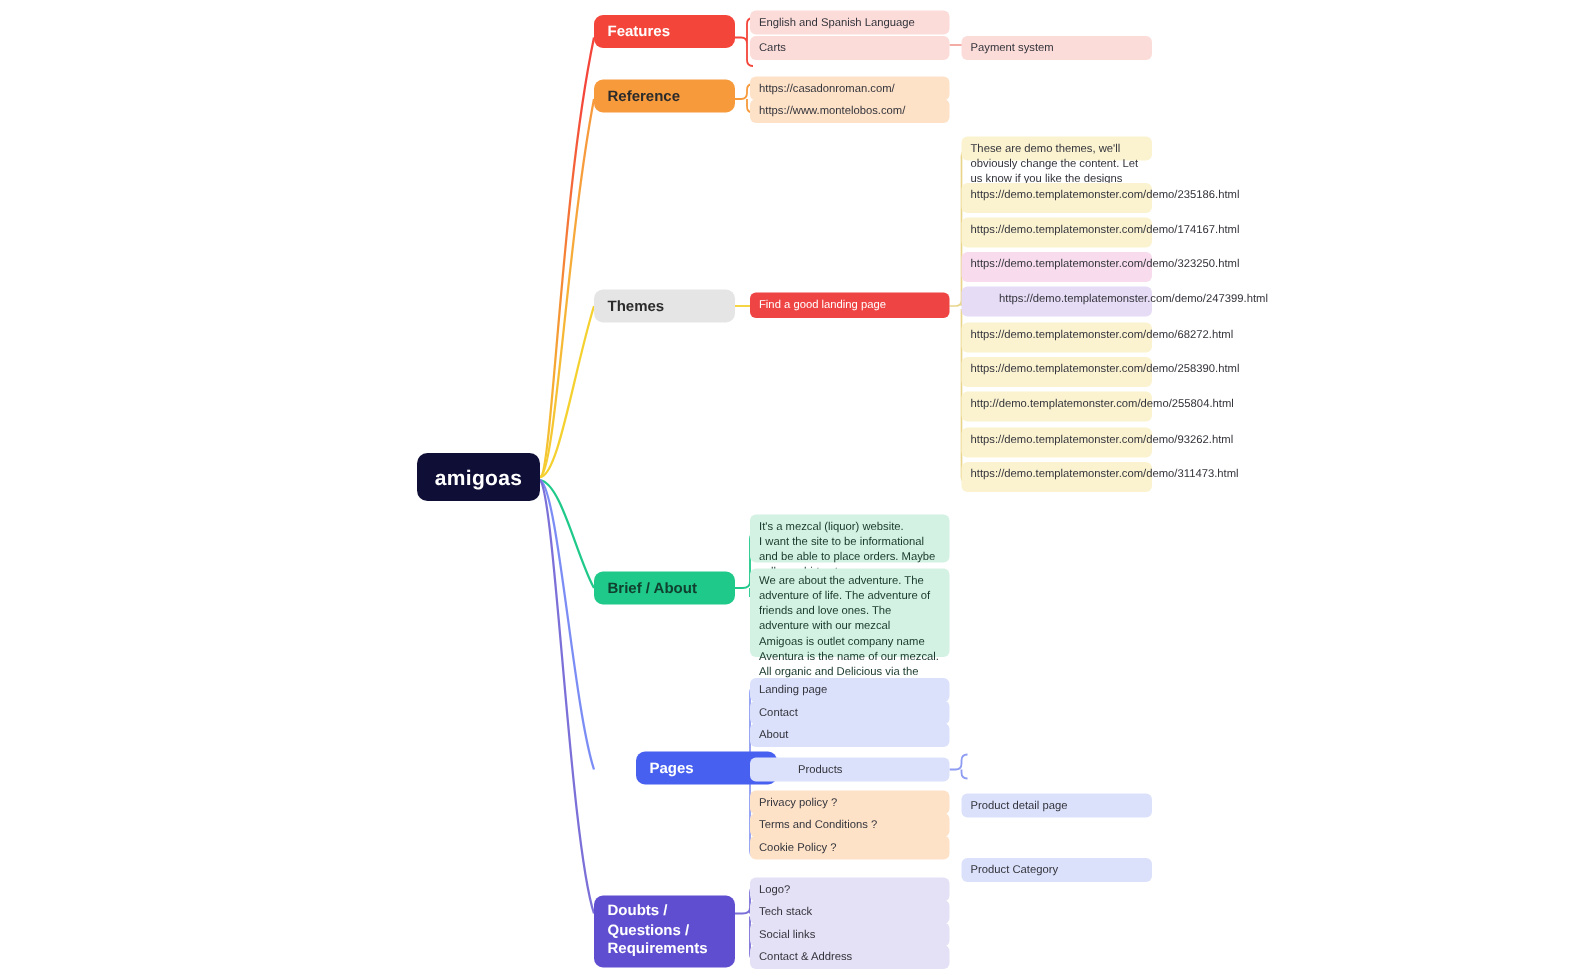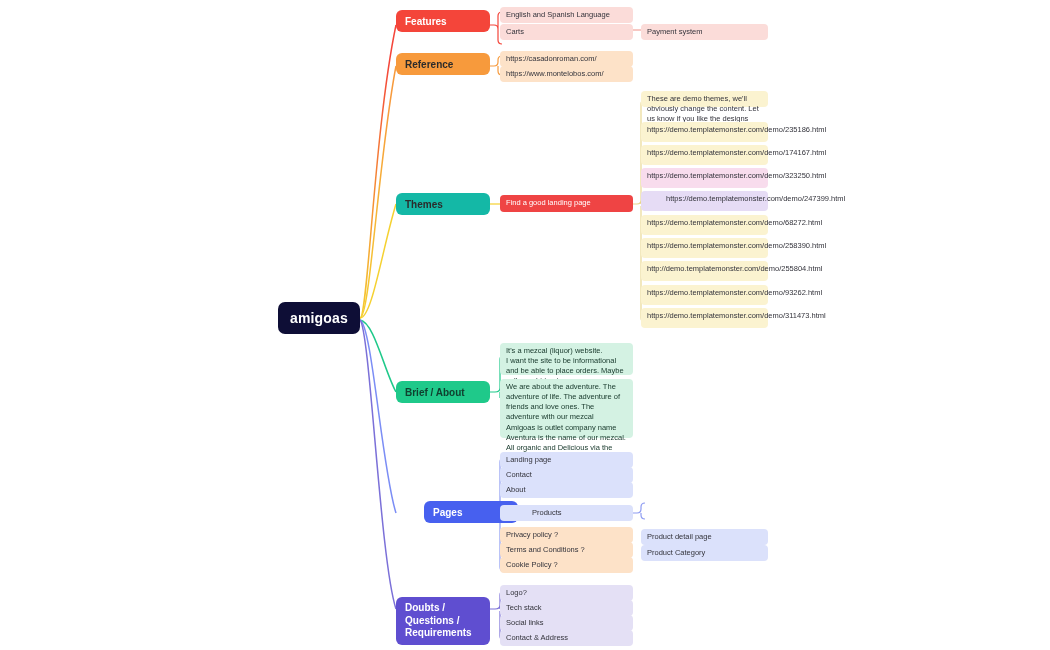--- a/index.html
+++ b/index.html
@@ -46,21 +46,21 @@
     width: 94px;
     min-height: 22px;
     padding: 4px 0 4px 9px;
     color: #1a1a2e;
     font-size: 10px;
     font-weight: bold;
     border-radius: 6px;
   }
   .branch.b-features   { top: 10px;  background: #f4453a; color:#ffffff; }
   .branch.b-reference  { top: 53px;  background: #f79a3c; color:#2b2b2b; }
-  .branch.b-themes     { top: 193px; background: #14b8a6; color:#2b2b2b; }
+  .branch.b-themes     { top: 193px; background: #e5e5e5; color:#2b2b2b; }
   .branch.b-brief      { top: 381px; background: #1fc98a; color:#10402f; }
   .branch.b-pages      { top: 501px; background: #4760ef; color:#ffffff;margin-left:28px; }
   .branch.b-doubts     { top: 597px; background: #5f4ed0; color:#ffffff;
                          line-height: 1.25; padding-top:5px; padding-bottom:5px; }
   
   .leaf {
     position: absolute;
     border-radius: 4px;
     font-size: 7.5px;
     line-height: 1.35;
@@ -236,21 +236,21 @@
   </div>
   <div class="leaf periwinkle w-col2" style="top:482px;">
     <span>About</span>
   </div>
   <div class="leaf periwinkle w-col2" style="top:505px;padding-left:32px;">
     <span>Products</span>
   </div>
   <div class="leaf periwinkle w-col3b" style="top:497px;">
     <span>Product detail page</span>
   </div>
-  <div class="leaf periwinkle w-col3b" style="top:513px;">
+  <div class="leaf periwinkle w-col3b" style="top:540px;">
     <span>Product Category</span>
   </div>
   <div class="leaf peach w-col2" style="top:527px;">
     <span>Privacy policy ?</span>
   </div>
   <div class="leaf peach w-col2" style="top:542px;">
     <span>Terms and Conditions ?</span>
   </div>
   <div class="leaf peach w-col2" style="top:557px;">
     <span>Cookie Policy ?</span>

